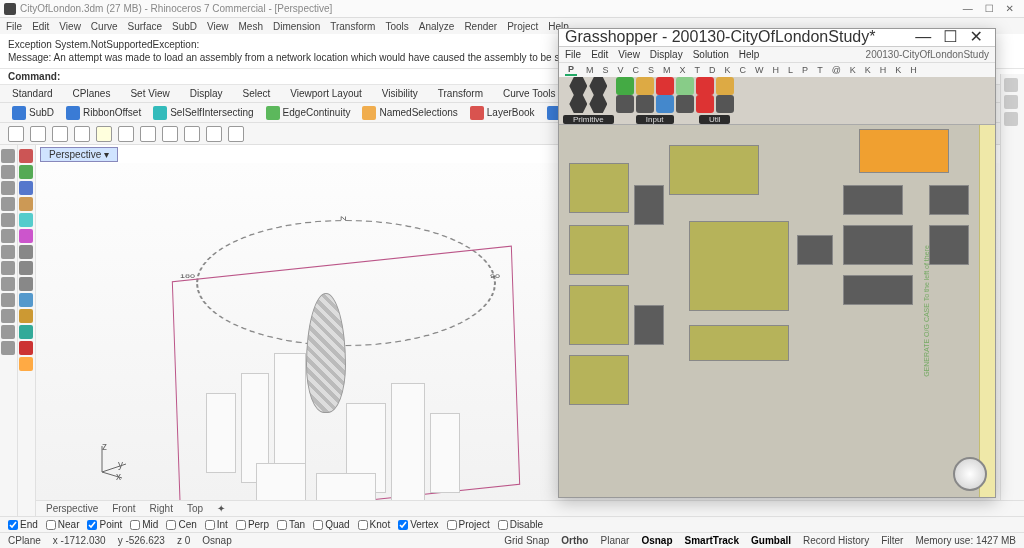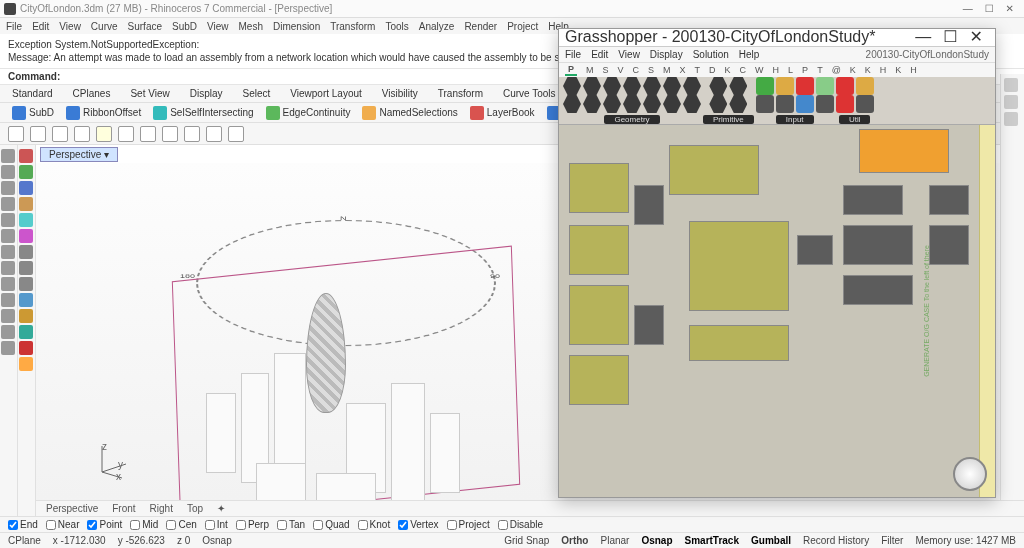--- a/index.html
+++ b/index.html
@@ -411,41 +411,20 @@
     <span>K</span>
     <span>H</span>
     <span>K</span>
     <span>H</span>
   </div>
   <div class="gh-ribbon">
     <div class="gh-group">
       <div class="gh-icons">
         <div class="gh-ic-hex"></div>
         <div class="gh-ic-hex"></div>
-        <div class="gh-ic-hex"></div>
-        <div class="gh-ic-hex"></div>
-        <div class="gh-ic-hex"></div>
-        <div class="gh-ic-hex"></div>
-        <div class="gh-ic-hex"></div>
-      </div>
-      <div class="gh-icons">
-        <div class="gh-ic-hex"></div>
-        <div class="gh-ic-hex"></div>
-        <div class="gh-ic-hex"></div>
-        <div class="gh-ic-hex"></div>
-        <div class="gh-ic-hex"></div>
-        <div class="gh-ic-hex"></div>
-        <div class="gh-ic-hex"></div>
-      </div>
-      <div class="gh-glabel">Geometry</div>
-    </div>
-    <div class="gh-group">
-      <div class="gh-icons">
-        <div class="gh-ic-hex"></div>
-        <div class="gh-ic-hex"></div>
       </div>
       <div class="gh-icons">
         <div class="gh-ic-hex"></div>
         <div class="gh-ic-hex"></div>
       </div>
       <div class="gh-glabel">Primitive</div>
     </div>
     <div class="gh-group">
       <div class="gh-icons">
         <div class="gh-icon color2"></div>

